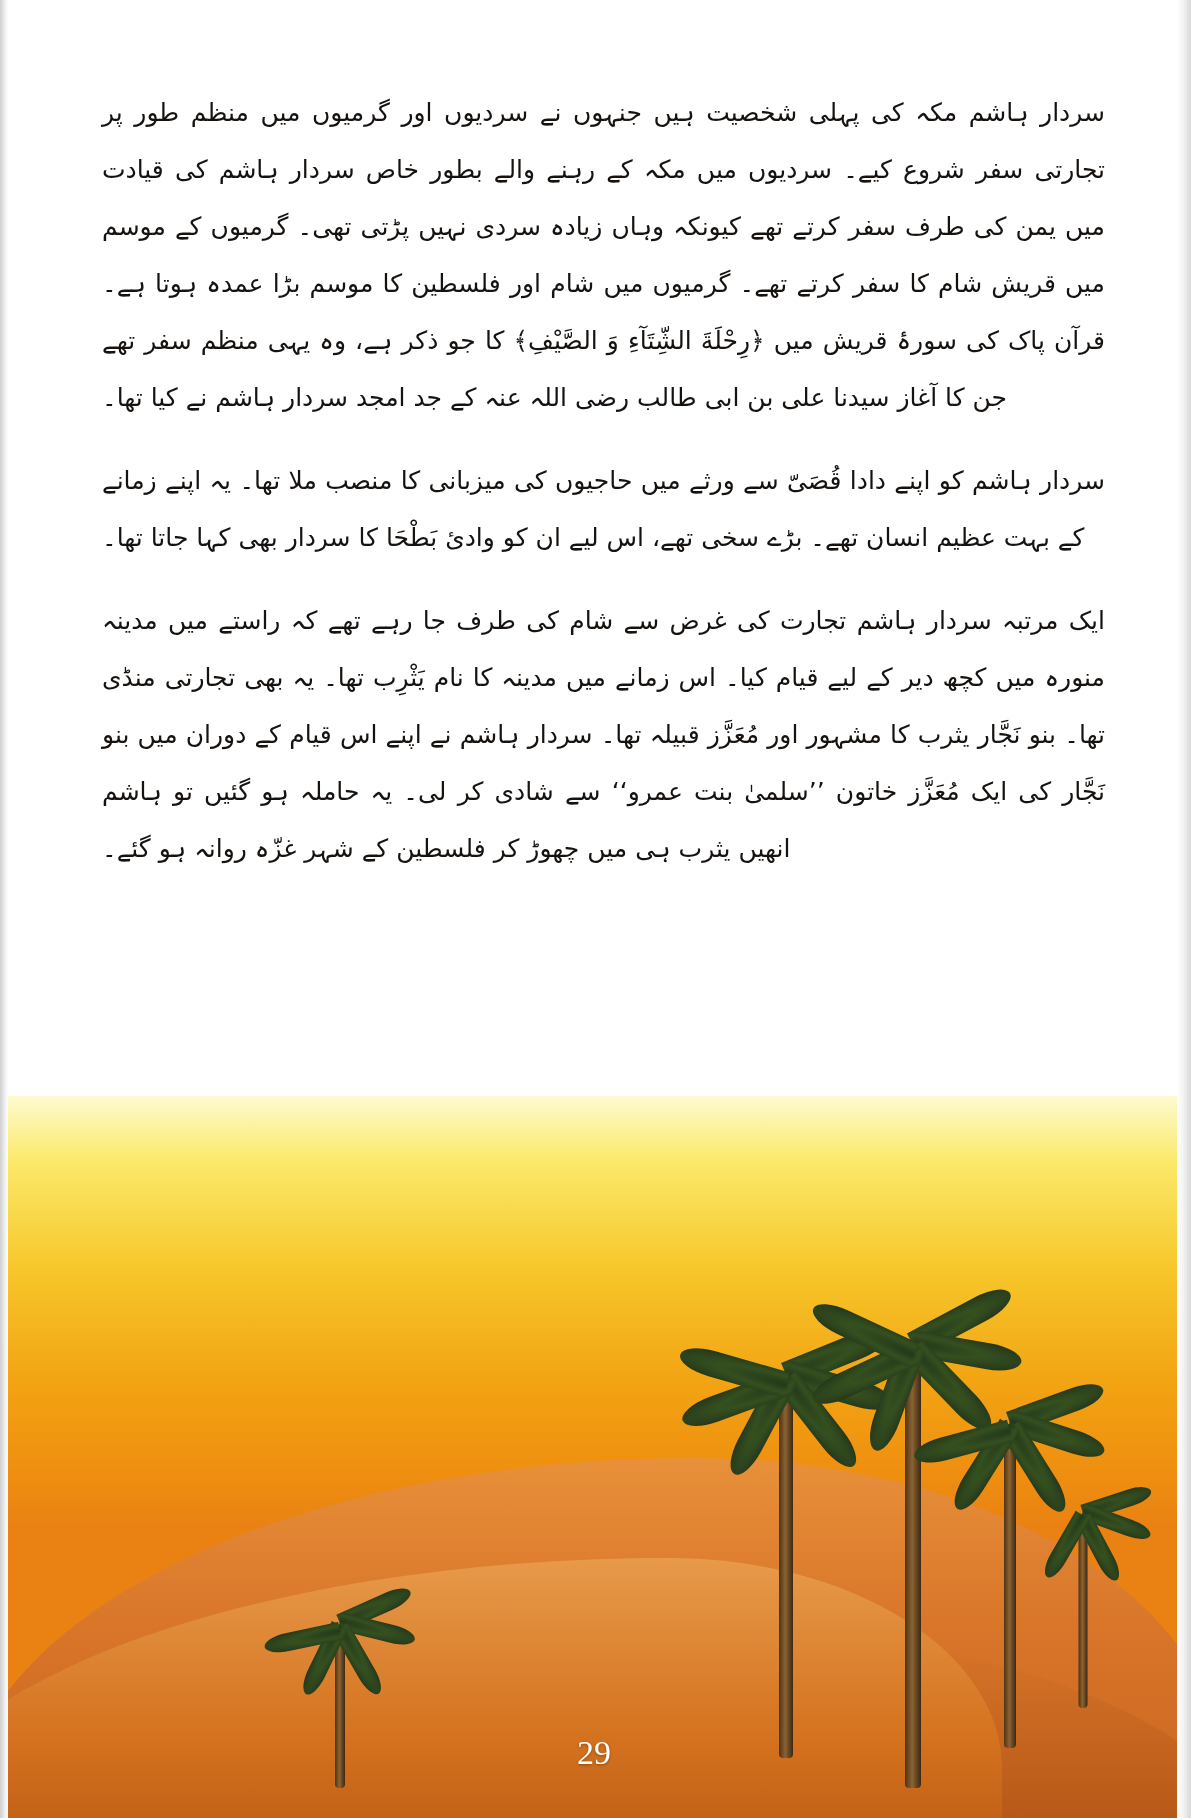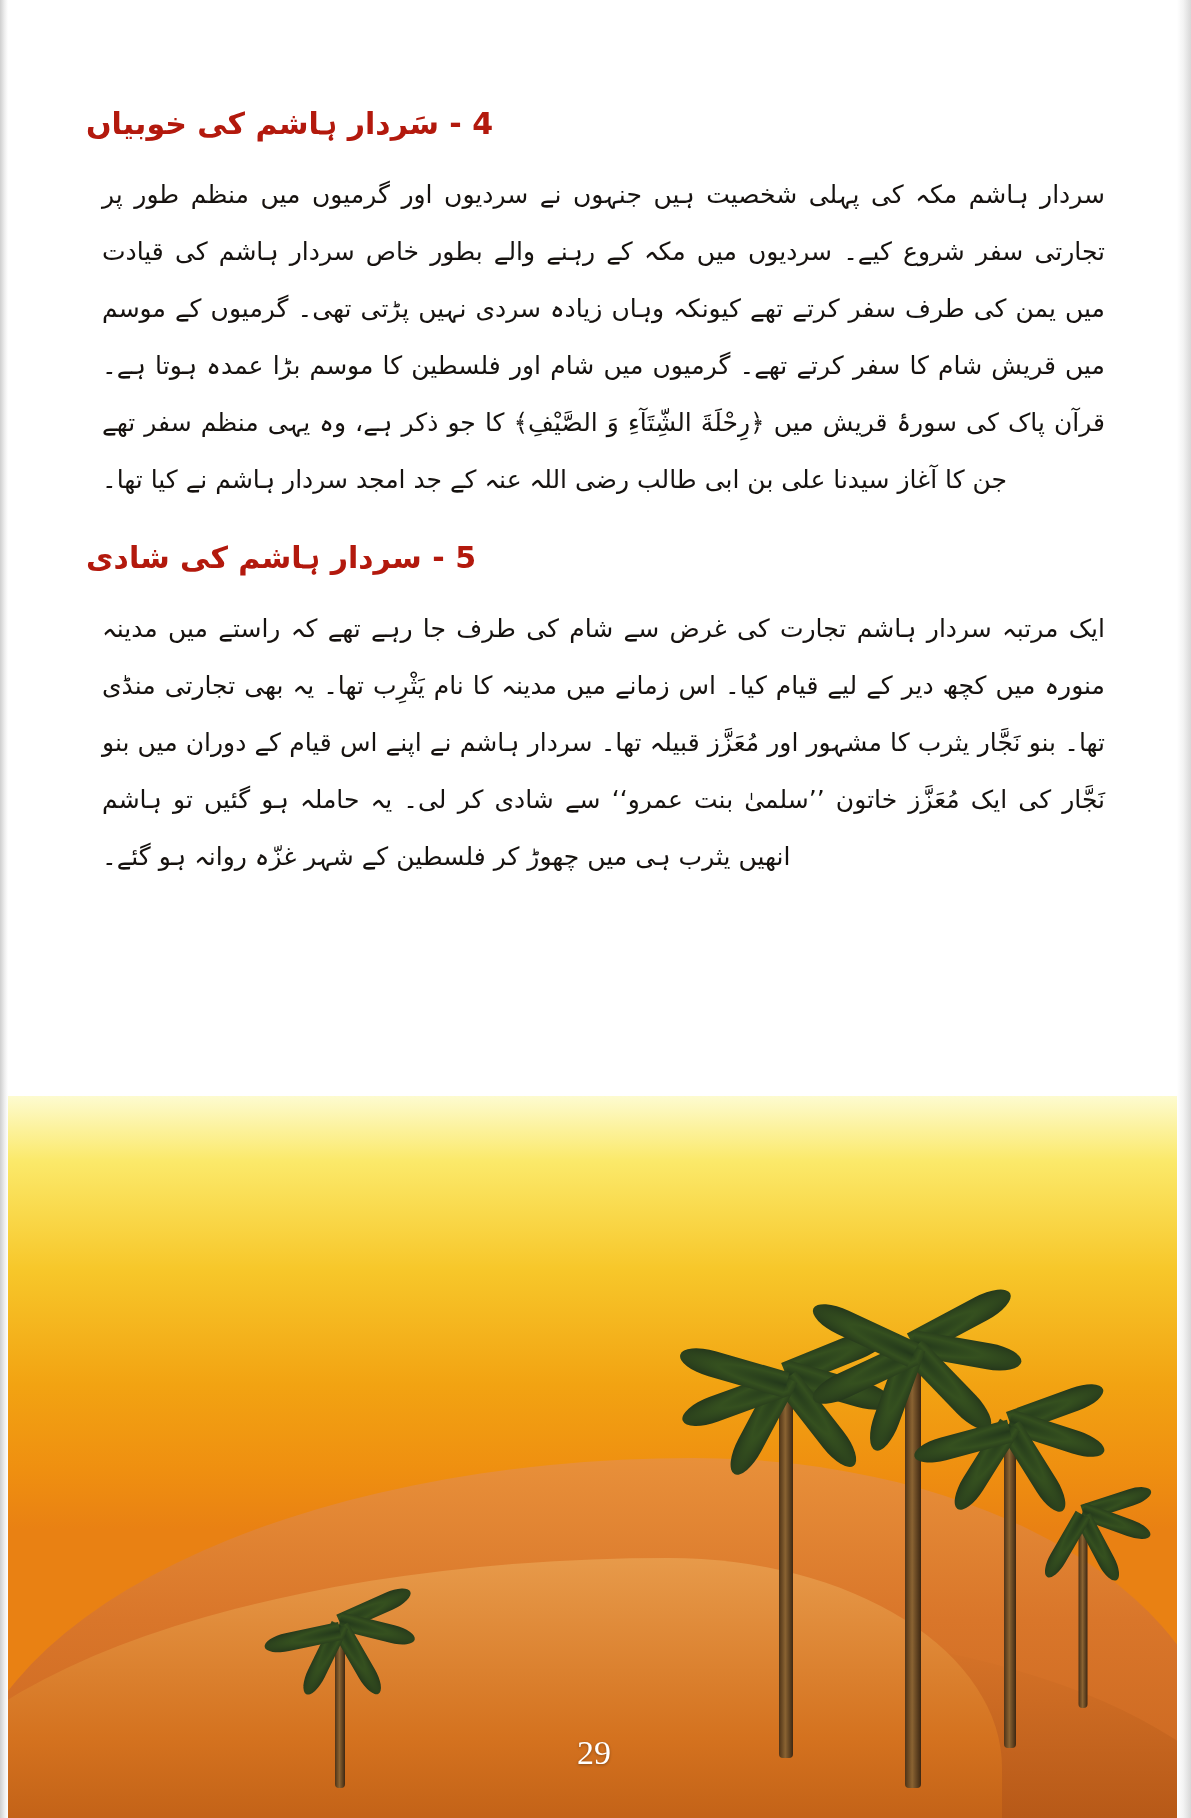--- a/index.html
+++ b/index.html
@@ -166,26 +166,25 @@
 <body>
 
 <div id="page">
 
   <div class="scan-edge-left"></div>
   <div class="scan-edge-right"></div>
 
 
   <div class="content">
 
-    <h2 class="heading first">4 - سَردار ہاشم کی خوبیاں</h2>
 
     <p class="para">سردار ہاشم مکہ کی پہلی شخصیت ہیں جنہوں نے سردیوں اور گرمیوں میں منظم طور پر تجارتی سفر شروع کیے۔ سردیوں میں مکہ کے رہنے والے بطور خاص سردار ہاشم کی قیادت میں یمن کی طرف سفر کرتے تھے کیونکہ وہاں زیادہ سردی نہیں پڑتی تھی۔ گرمیوں کے موسم میں قریش شام کا سفر کرتے تھے۔ گرمیوں میں شام اور فلسطین کا موسم بڑا عمدہ ہوتا ہے۔ قرآن پاک کی سورۂ قریش میں ﴿رِحْلَةَ الشِّتَآءِ وَ الصَّيْفِ﴾ کا جو ذکر ہے، وہ یہی منظم سفر تھے جن کا آغاز سیدنا علی بن ابی طالب رضی اللہ عنہ کے جد امجد سردار ہاشم نے کیا تھا۔</p>
 
-
-    <h2 class="heading">5 - سردار ہاشم کی شادی</h2>
+    <p class="para">سردار ہاشم کو اپنے دادا قُصَیّ سے ورثے میں حاجیوں کی میزبانی کا منصب ملا تھا۔ یہ اپنے زمانے کے بہت عظیم انسان تھے۔ بڑے سخی تھے، اس لیے ان کو وادئ بَطْحَا کا سردار بھی کہا جاتا تھا۔</p>
+
 
     <p class="para">ایک مرتبہ سردار ہاشم تجارت کی غرض سے شام کی طرف جا رہے تھے کہ راستے میں مدینہ منورہ میں کچھ دیر کے لیے قیام کیا۔ اس زمانے میں مدینہ کا نام یَثْرِب تھا۔ یہ بھی تجارتی منڈی تھا۔ بنو نَجَّار یثرب کا مشہور اور مُعَزَّز قبیلہ تھا۔ سردار ہاشم نے اپنے اس قیام کے دوران میں بنو نَجَّار کی ایک مُعَزَّز خاتون ’’سلمیٰ بنت عمرو‘‘ سے شادی کر لی۔ یہ حاملہ ہو گئیں تو ہاشم انھیں یثرب ہی میں چھوڑ کر فلسطین کے شہر غزّہ روانہ ہو گئے۔</p>
 
   </div>
 
   <div class="photo">
     <div class="sky"></div>
     <div class="dune-back"></div>
     <div class="dune-shadow"></div>
     <div class="dune-front"></div>

